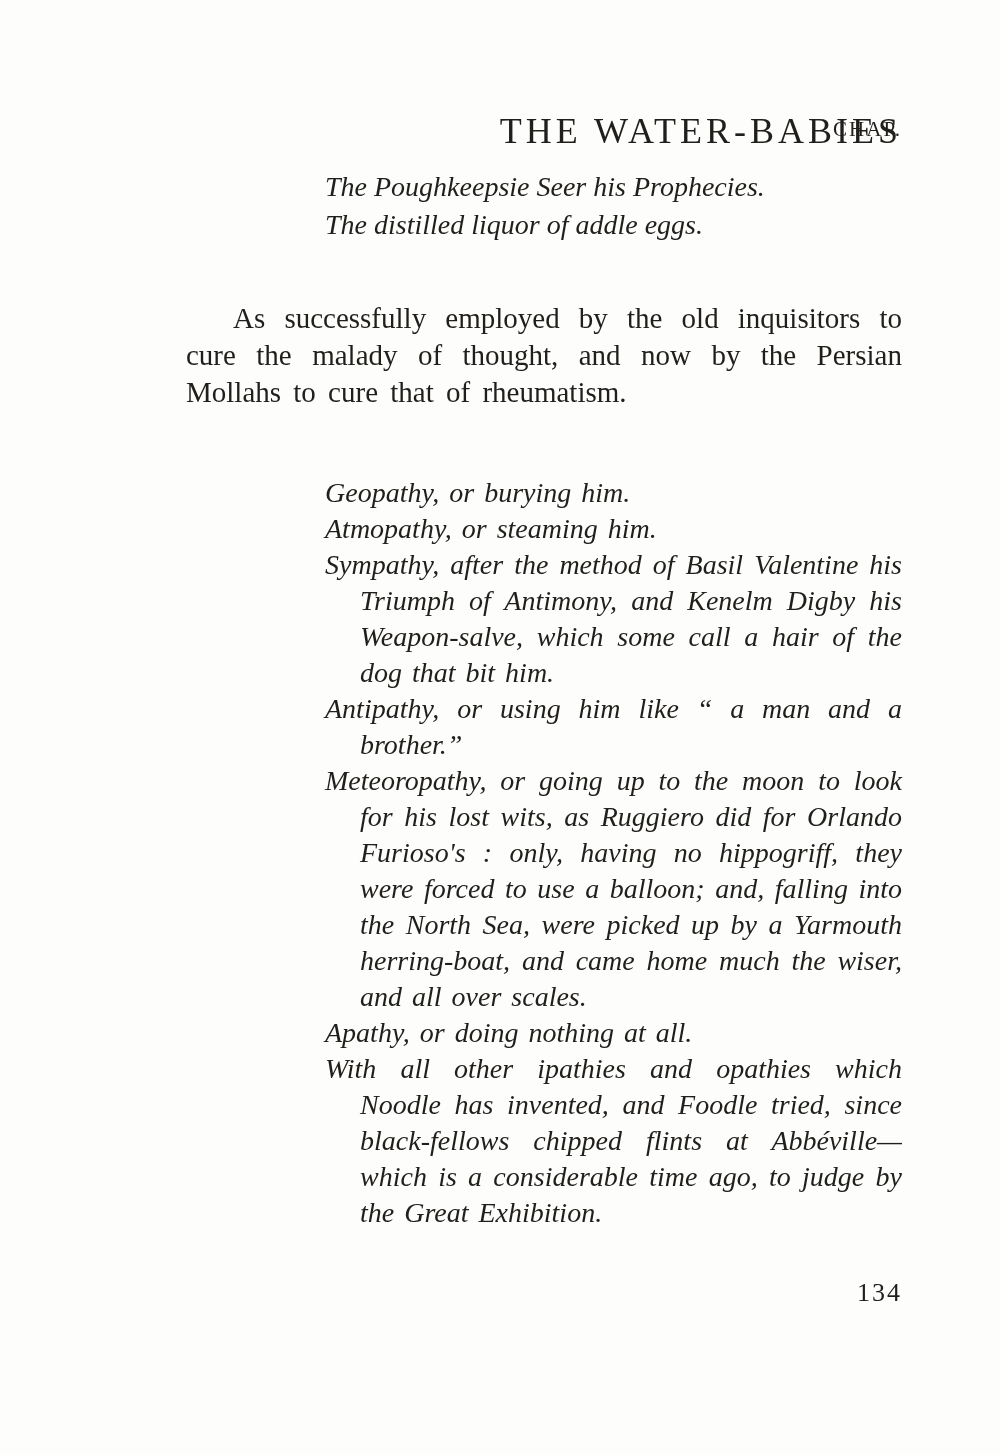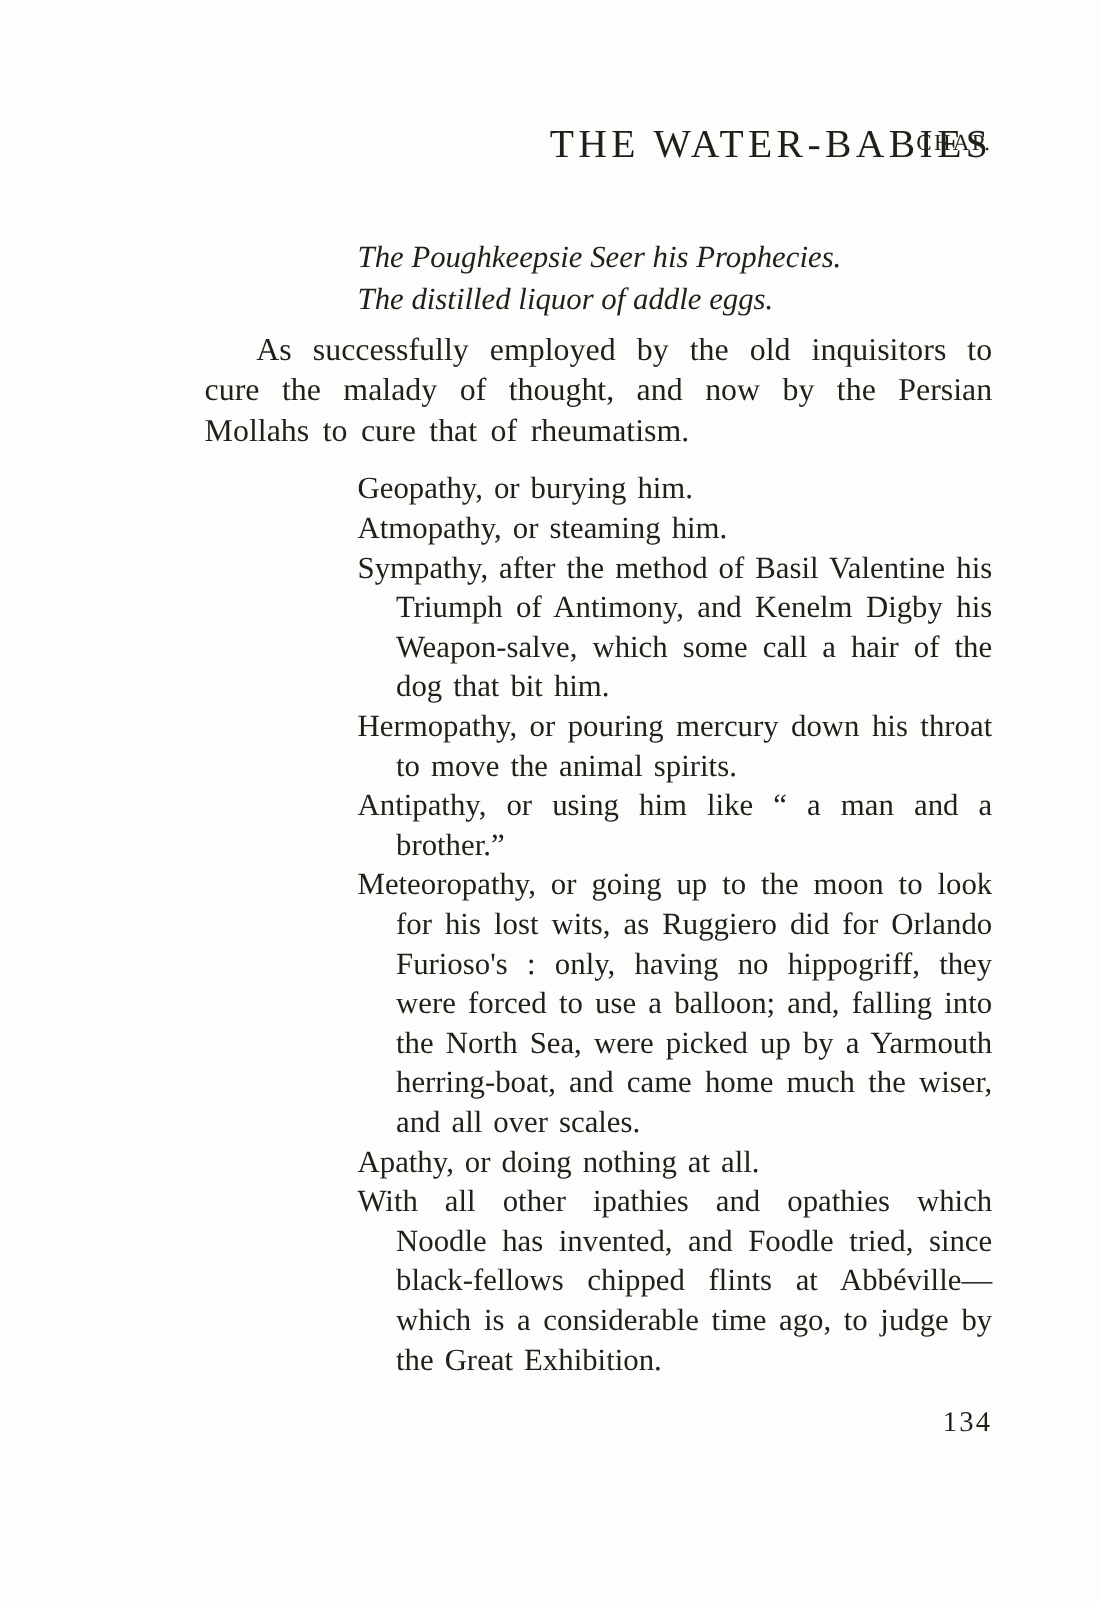--- a/index.html
+++ b/index.html
@@ -45,41 +45,41 @@
   }
   
   .intro {
     position: absolute;
     top: 168px;
     left: 325px;
     width: 580px;
     font-style: italic;
     font-size: 28px;
     line-height: 38px;
-    margin-top: 48px;
   }
   
   .paragraph {
     position: absolute;
     top: 300px;
     left: 186px;
     width: 716px;
     margin: 0;
     font-size: 29px;
     line-height: 37px;
     text-align: justify;
     text-indent: 47px;
     word-spacing: 5px;
   }
   
   .pathy-list {
     position: absolute;
-    top: 427px;
+    top: 475px;
     left: 325px;
     width: 577px;
+    font-style: italic;
     font-size: 28px;
     line-height: 36px;
   }
   .pathy-item {
     padding-left: 35px;
     text-indent: -35px;
     text-align: justify;
     word-spacing: 3px;
   }
   
@@ -107,21 +107,20 @@
     <div class="intro-line">The Poughkeepsie Seer his Prophecies.</div>
     <div class="intro-line">The distilled liquor of addle eggs.</div>
   </div>
 
   <p class="paragraph">As successfully employed by the old inquisitors to cure the malady of thought, and now by the Persian Mollahs to cure that of rheumatism.</p>
 
   <div class="pathy-list">
     <div class="pathy-item">Geopathy, or burying him.</div>
     <div class="pathy-item">Atmopathy, or steaming him.</div>
     <div class="pathy-item">Sympathy, after the method of Basil Valentine his Triumph of Antimony, and Kenelm Digby his Weapon-salve, which some call a hair of the dog that bit him.</div>
-    <div class="pathy-item">Hermopathy, or pouring mercury down his throat to move the animal spirits.</div>
     <div class="pathy-item">Antipathy, or using him like “ a man and a brother.”</div>
     <div class="pathy-item">Meteoropathy, or going up to the moon to look for his lost wits, as Ruggiero did for Orlando Furioso's : only, having no hippogriff, they were forced to use a balloon; and, falling into the North Sea, were picked up by a Yarmouth herring-boat, and came home much the wiser, and all over scales.</div>
     <div class="pathy-item">Apathy, or doing nothing at all.</div>
     <div class="pathy-item">With all other ipathies and opathies which Noodle has invented, and Foodle tried, since black-fellows chipped flints at Abbéville—which is a considerable time ago, to judge by the Great Exhibition.</div>
   </div>
 
   <div class="page-number">134</div>
 
 </div>
 

